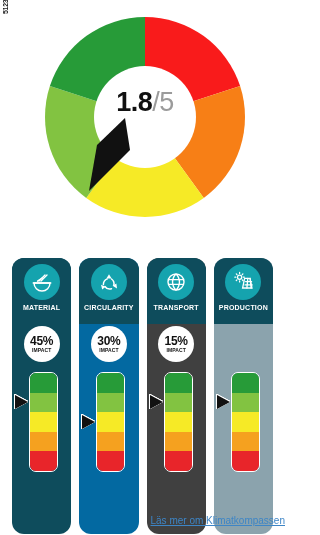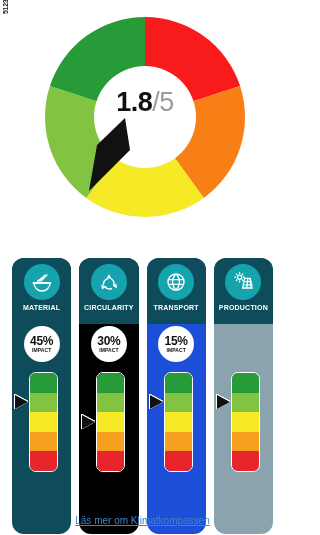--- a/index.html
+++ b/index.html
@@ -192,21 +192,21 @@
     filter: drop-shadow(0.6px 0 0 #ffffff) drop-shadow(-0.6px 0 0 #ffffff)
             drop-shadow(0 0.6px 0 #ffffff) drop-shadow(0 -0.6px 0 #ffffff);
   }
 
   
   .footer {
     position: absolute;
     left: 0;
     top: 510px;
     width: 285px;
-    text-align: center;
+    text-align: right;
   }
   .footer a {
     font-size: 10px;
     color: #3d85c6;
     text-decoration: underline;
   }
 </style>
 </head>
 <body>
 
@@ -259,21 +259,21 @@
         <div class="bar-seg" style="background:#279b38"></div>
         <div class="bar-seg" style="background:#82c341"></div>
         <div class="bar-seg" style="background:#f6ea26"></div>
         <div class="bar-seg" style="background:#f5a11f"></div>
         <div class="bar-seg" style="background:#e8252a"></div>
       </div>
       <div class="bar-arrow" style="top:25px"></div>
     </div>
   </div>
 
-  <div class="card" style="background:#000000">
+  <div class="card" style="background:#0369a1">
     <div class="card-top" style="background:#0e4c5c">
       <div class="card-icon">
         <svg width="24" height="24" viewBox="0 0 24 24" fill="none" stroke="#ffffff" stroke-width="1.5" stroke-linecap="round" stroke-linejoin="round">
           <path d="M12 4.2 L14.6 8.6 L9.4 8.6 Z" fill="#ffffff" stroke="none"></path>
           <path d="M10.3 8.9 A 6 6 0 0 0 6.4 14.6"></path>
           <path d="M5.2 19.6 L4.0 14.7 L8.6 16.7 Z" fill="#ffffff" stroke="none"></path>
           <path d="M7.9 16.5 A 6 6 0 0 0 14.5 18.8"></path>
           <path d="M19.4 13.4 L20.0 18.4 L15.6 15.8 Z" fill="#ffffff" stroke="none"></path>
           <path d="M16.8 15.3 A 6 6 0 0 0 14.5 9.0"></path>
         </svg>
@@ -289,21 +289,21 @@
         <div class="bar-seg" style="background:#279b38"></div>
         <div class="bar-seg" style="background:#82c341"></div>
         <div class="bar-seg" style="background:#f6ea26"></div>
         <div class="bar-seg" style="background:#f5a11f"></div>
         <div class="bar-seg" style="background:#e8252a"></div>
       </div>
       <div class="bar-arrow" style="top:45px"></div>
     </div>
   </div>
 
-  <div class="card" style="background:#1d4ed8">
+  <div class="card" style="background:#404040">
     <div class="card-top" style="background:#0e4c5c">
       <div class="card-icon">
         <svg width="24" height="24" viewBox="0 0 24 24" fill="none" stroke="#ffffff" stroke-width="1.4">
           <circle cx="12" cy="12" r="8"></circle>
           <path d="M12 4 A 11 11 0 0 0 12 20 A 11 11 0 0 0 12 4"></path>
           <path d="M4.4 9.6 h15.2"></path>
           <path d="M4.4 14.4 h15.2"></path>
         </svg>
       </div>
       <div class="card-title">TRANSPORT</div>

